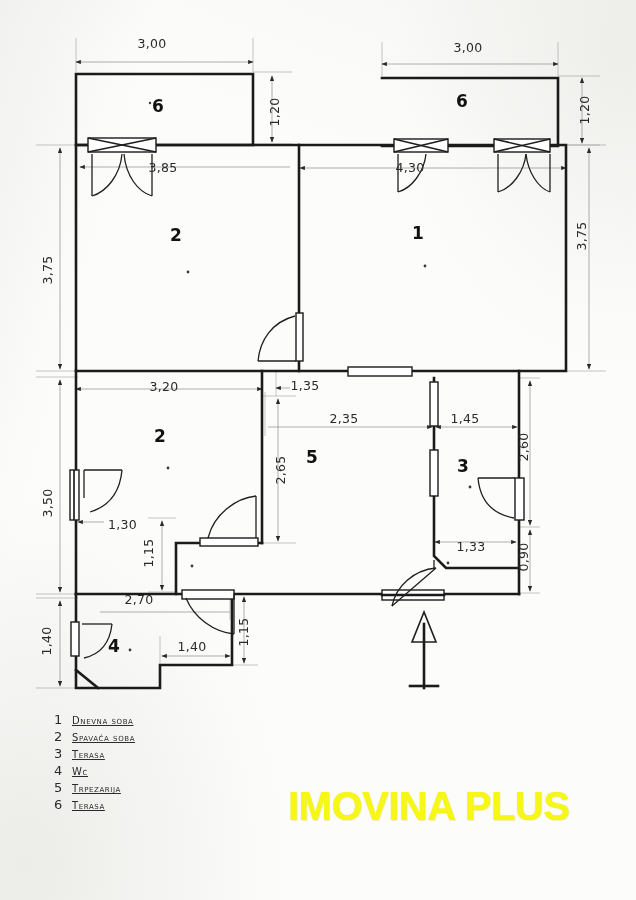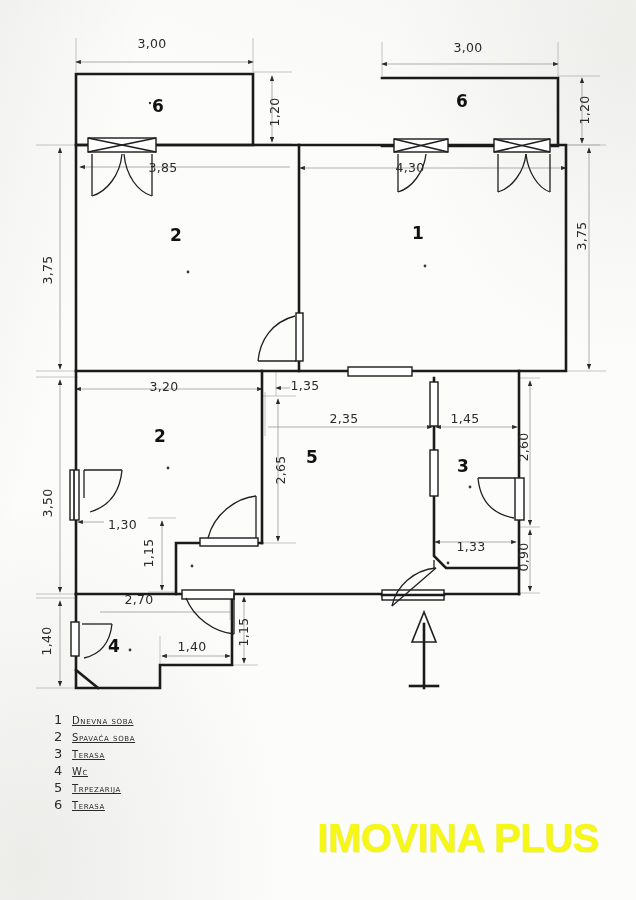--- a/index.html
+++ b/index.html
@@ -58,23 +58,23 @@
     font-family: "DejaVu Sans", sans-serif;
     font-size: 10px;
     letter-spacing: 0.6px;
     font-variant: small-caps;
     text-decoration: underline;
   }
   
   #watermark {
     position: absolute;
     left: 288px;
-    top: 818px;
+    top: 786px;
     width: 340px;
-    text-align: center;
+    text-align: left;
   }
   .wm-line {
     font-family: "Liberation Sans", sans-serif;
     font-weight: bold;
     color: #f7f715;
     text-shadow:
        0 0 1px rgba(200,200,30,0.55),
        1px 1px 0 rgba(225,225,80,0.35);
     line-height: 1.02;
     white-space: nowrap;

